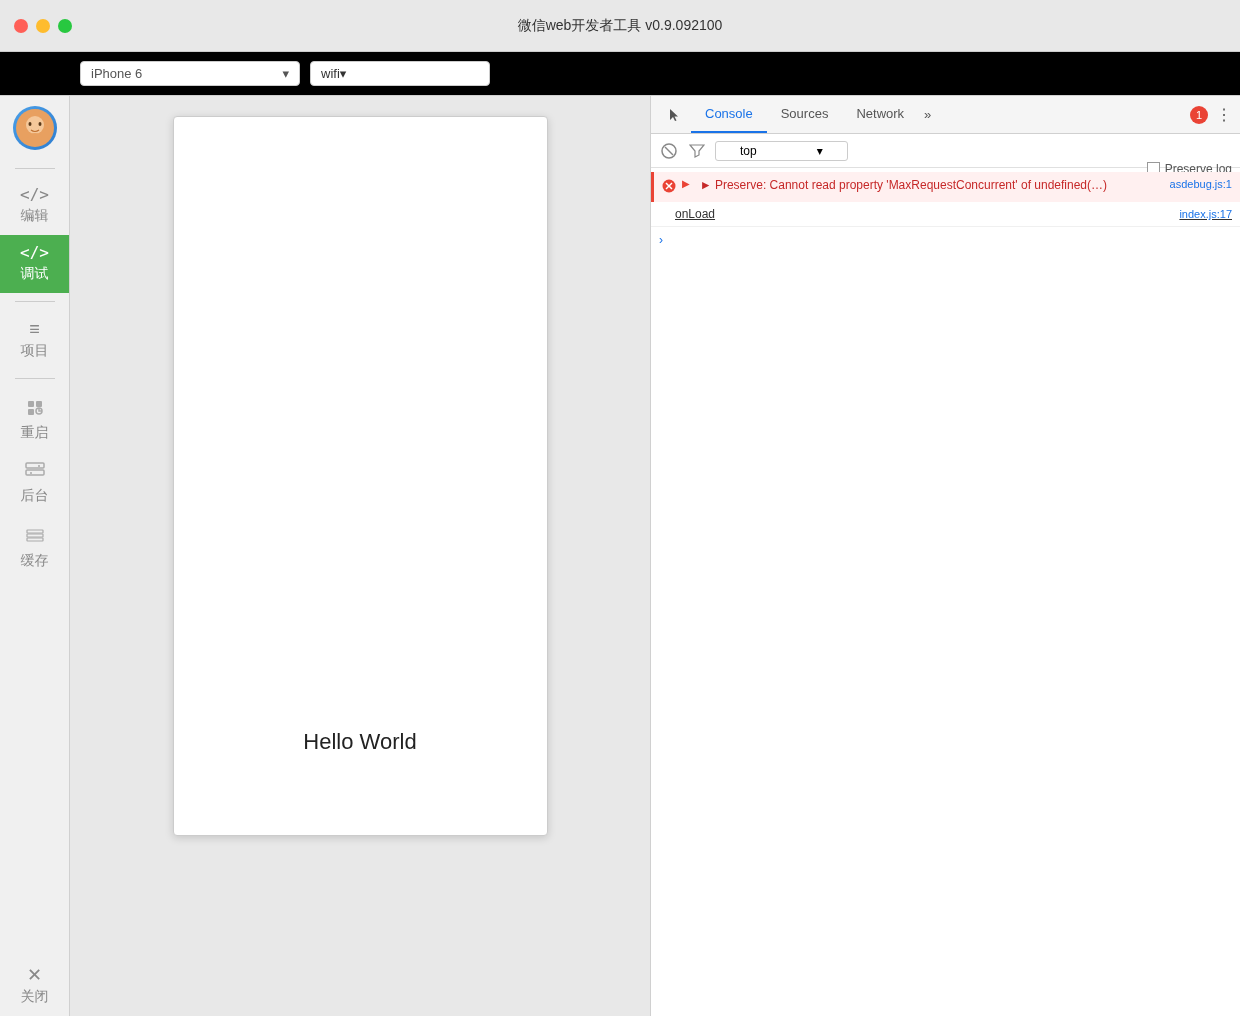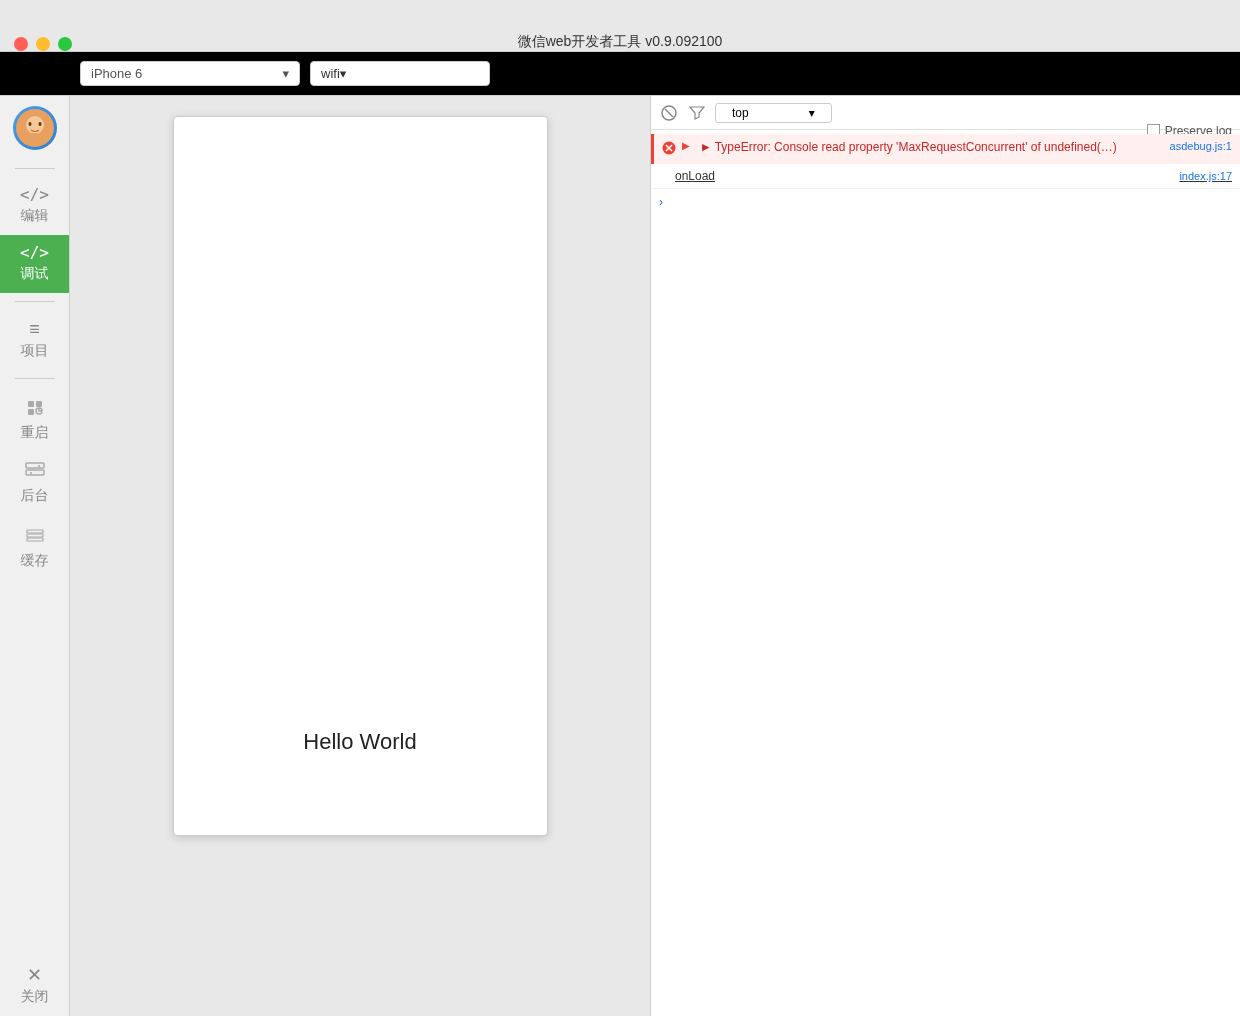--- a/index.html
+++ b/index.html
@@ -11,21 +11,21 @@
       overflow: hidden;
       display: flex;
       flex-direction: column;
     }
 
     
     .titlebar {
       height: 52px;
       background: #e8e8e8;
       display: flex;
-      align-items: flex-end;
+      align-items: center;
       justify-content: center;
       position: relative;
       border-bottom: 1px solid #ccc;
       flex-shrink: 0;
     }
     .titlebar-title {
       font-size: 14px;
       color: #333;
     }
     .window-controls {
@@ -294,21 +294,21 @@
       display: flex;
       align-items: center;
       justify-content: center;
       cursor: pointer;
       color: #666;
       font-size: 14px;
     }
     .console-top-select {
       display: flex;
       align-items: center;
-      padding: 2px 16px;
+      padding: 2px 24px;
       background: #fff;
       border: 1px solid #ccc;
       border-radius: 3px;
       font-size: 12px;
       cursor: pointer;
       gap: 60px;
     }
     .preserve-log-area {
       margin-left: auto;
       display: flex;
@@ -495,20 +495,45 @@
   <div class="phone-area">
     <div class="phone-frame">
       <div class="phone-body">
         <span class="phone-body-text">Hello World</span>
       </div>
     </div>
   </div>
 
   <div class="devtools-panel">
 
+    <div class="devtools-tabs">
+      <div class="devtools-tab-icon">
+        <svg width="16" height="16" viewBox="0 0 16 16">
+          <path d="M3 2 L3 13 L6 10 L8 14 L9.5 13.5 L7.5 9.5 L11 9.5 Z" fill="#555"></path>
+        </svg>
+      </div>
+      <div class="devtools-tab active">
+        <span>Console</span>
+      </div>
+      <div class="devtools-tab">
+        <span>Sources</span>
+      </div>
+      <div class="devtools-tab">
+        <span>Network</span>
+      </div>
+      <div class="devtools-more">
+        <span>»</span>
+      </div>
+      <div class="devtools-tab-end">
+        <div class="error-badge">
+          <span>1</span>
+        </div>
+        <div style="font-size:16px; color:#555; cursor:pointer;">⋮</div>
+      </div>
+    </div>
 
     <div class="console-toolbar">
       <div class="console-btn">
         <svg width="16" height="16" viewBox="0 0 16 16">
           <circle cx="8" cy="8" r="7" stroke="#888" stroke-width="1.5" fill="none"></circle>
           <line x1="4" y1="4" x2="12" y2="12" stroke="#888" stroke-width="1.5"></line>
         </svg>
       </div>
       <div class="console-filter">
         <svg width="16" height="14" viewBox="0 0 16 14">
@@ -529,21 +554,21 @@
 
       <div class="console-error-row">
         <span class="error-icon">
           <svg width="14" height="14" viewBox="0 0 14 14">
             <circle cx="7" cy="7" r="6.5" fill="#ea4335"></circle>
             <line x1="4" y1="4" x2="10" y2="10" stroke="#fff" stroke-width="1.5"></line>
             <line x1="10" y1="4" x2="4" y2="10" stroke="#fff" stroke-width="1.5"></line>
           </svg>
         </span>
         <span class="expand-triangle">▶</span>
-        <span class="error-text">► TypeError: Console read property 'MaxRequestConcurrent' of undefined(…)</span>
+        <span class="error-text">► Preserve: Cannot read property 'MaxRequestConcurrent' of undefined(…)</span>
         <span class="error-source">asdebug.js:1</span>
       </div>
 
       <div class="console-info-row">
         <span>onLoad</span>
         <span class="error-source">index.js:17</span>
       </div>
 
       <div class="console-expand-row">
         <span class="console-prompt">›</span>

